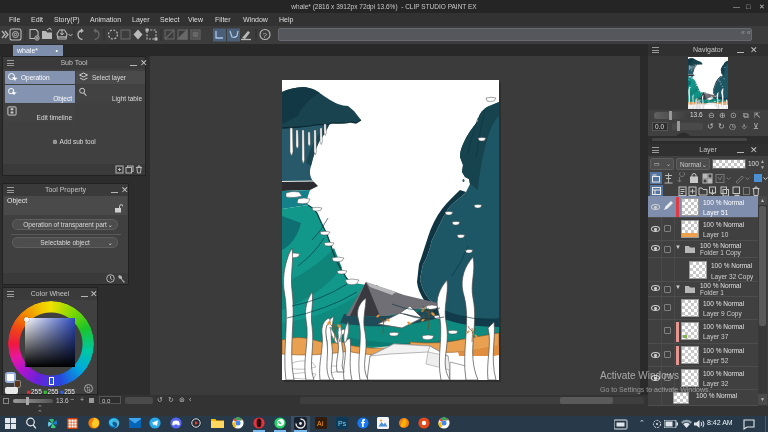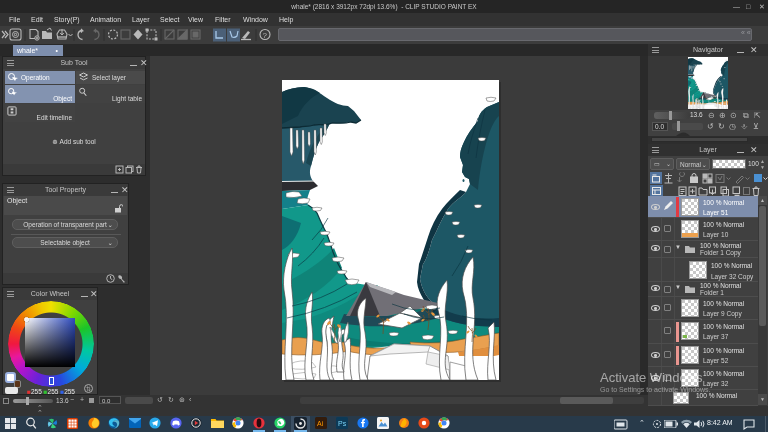--- a/index.html
+++ b/index.html
@@ -43,21 +43,21 @@
 .eye{position:absolute;left:3px;top:8px;width:9px;height:6px}
 .eye:before{content:"";position:absolute;left:0;top:0;width:7px;height:4px;border:1px solid #cfcfcf;border-radius:50%}
 .eye:after{content:"";position:absolute;left:3px;top:2px;width:2.5px;height:2.5px;background:#cfcfcf;border-radius:50%}
 .cbx{position:absolute;left:16px;top:7px;width:7px;height:7px;border:1px solid #808080;border-radius:1px}
 .thumb{position:absolute;top:2px;width:18px;height:18px;border:1px solid #999;
  background:conic-gradient(#fff 90deg,#c8c8c8 90deg 180deg,#fff 180deg 270deg,#c8c8c8 270deg) 0 0/6px 6px}
 .l1{position:absolute;left:55px;top:3px;font-size:6.5px;color:#e0e0e0;white-space:nowrap}
 .l2{position:absolute;left:55px;top:13px;font-size:6.5px;color:#d0d0d0;white-space:nowrap}
 .checker{background:conic-gradient(#fff 90deg,#c4c4c4 90deg 180deg,#fff 180deg 270deg,#c4c4c4 270deg) 0 0/6px 6px}
 
-#aw1{left:600px;top:370px;color:rgba(255,255,255,.55);font-size:13px}
+#aw1{left:600px;top:370px;color:rgba(255,255,255,.55);font-size:10px}
 #aw2{left:600px;top:386px;color:rgba(255,255,255,.45);font-size:7px}
 </style></head>
 <body>
 <div id="screen">
   <div class="abs" id="titlebar"></div>
   <div class="abs" id="titletext">whale* (2816 x 3912px 72dpi 13.6%)&nbsp; - CLIP STUDIO PAINT EX</div>
   <div class="abs winbtn" style="left:733px">—</div>
   <div class="abs winbtn" style="left:746px">□</div>
   <div class="abs winbtn" style="left:759px">✕</div>
   <div class="abs" id="menubar">

